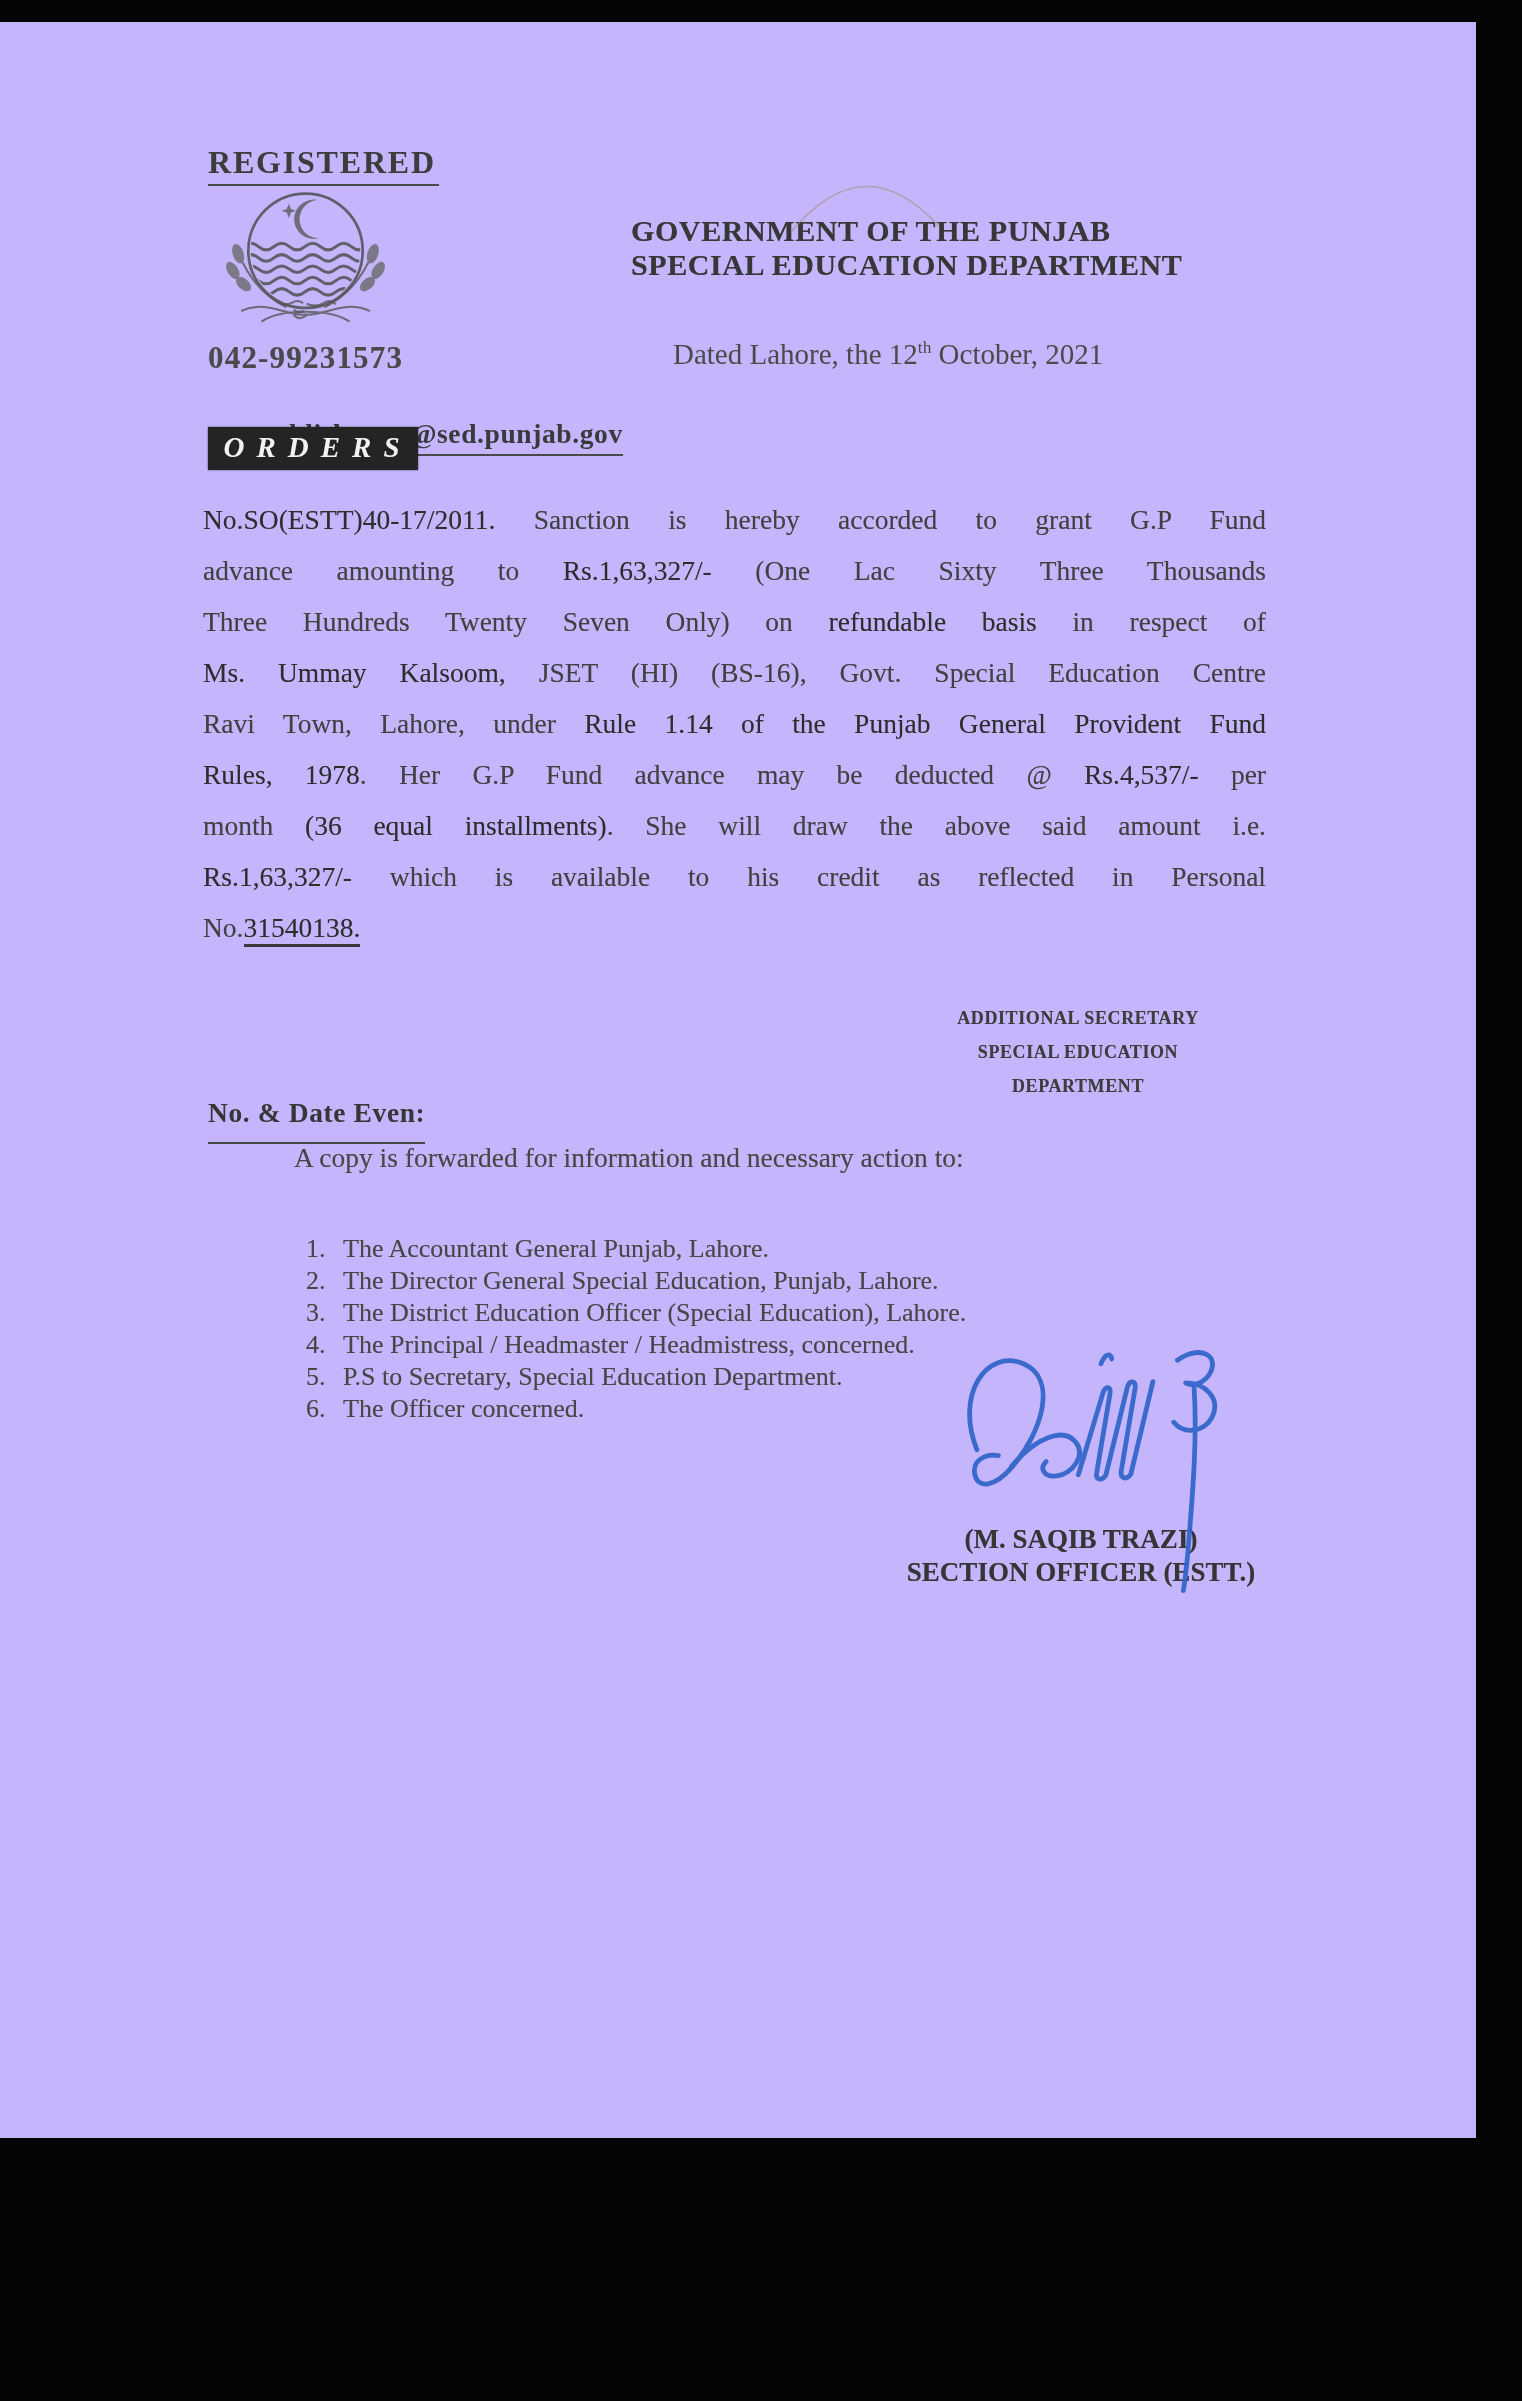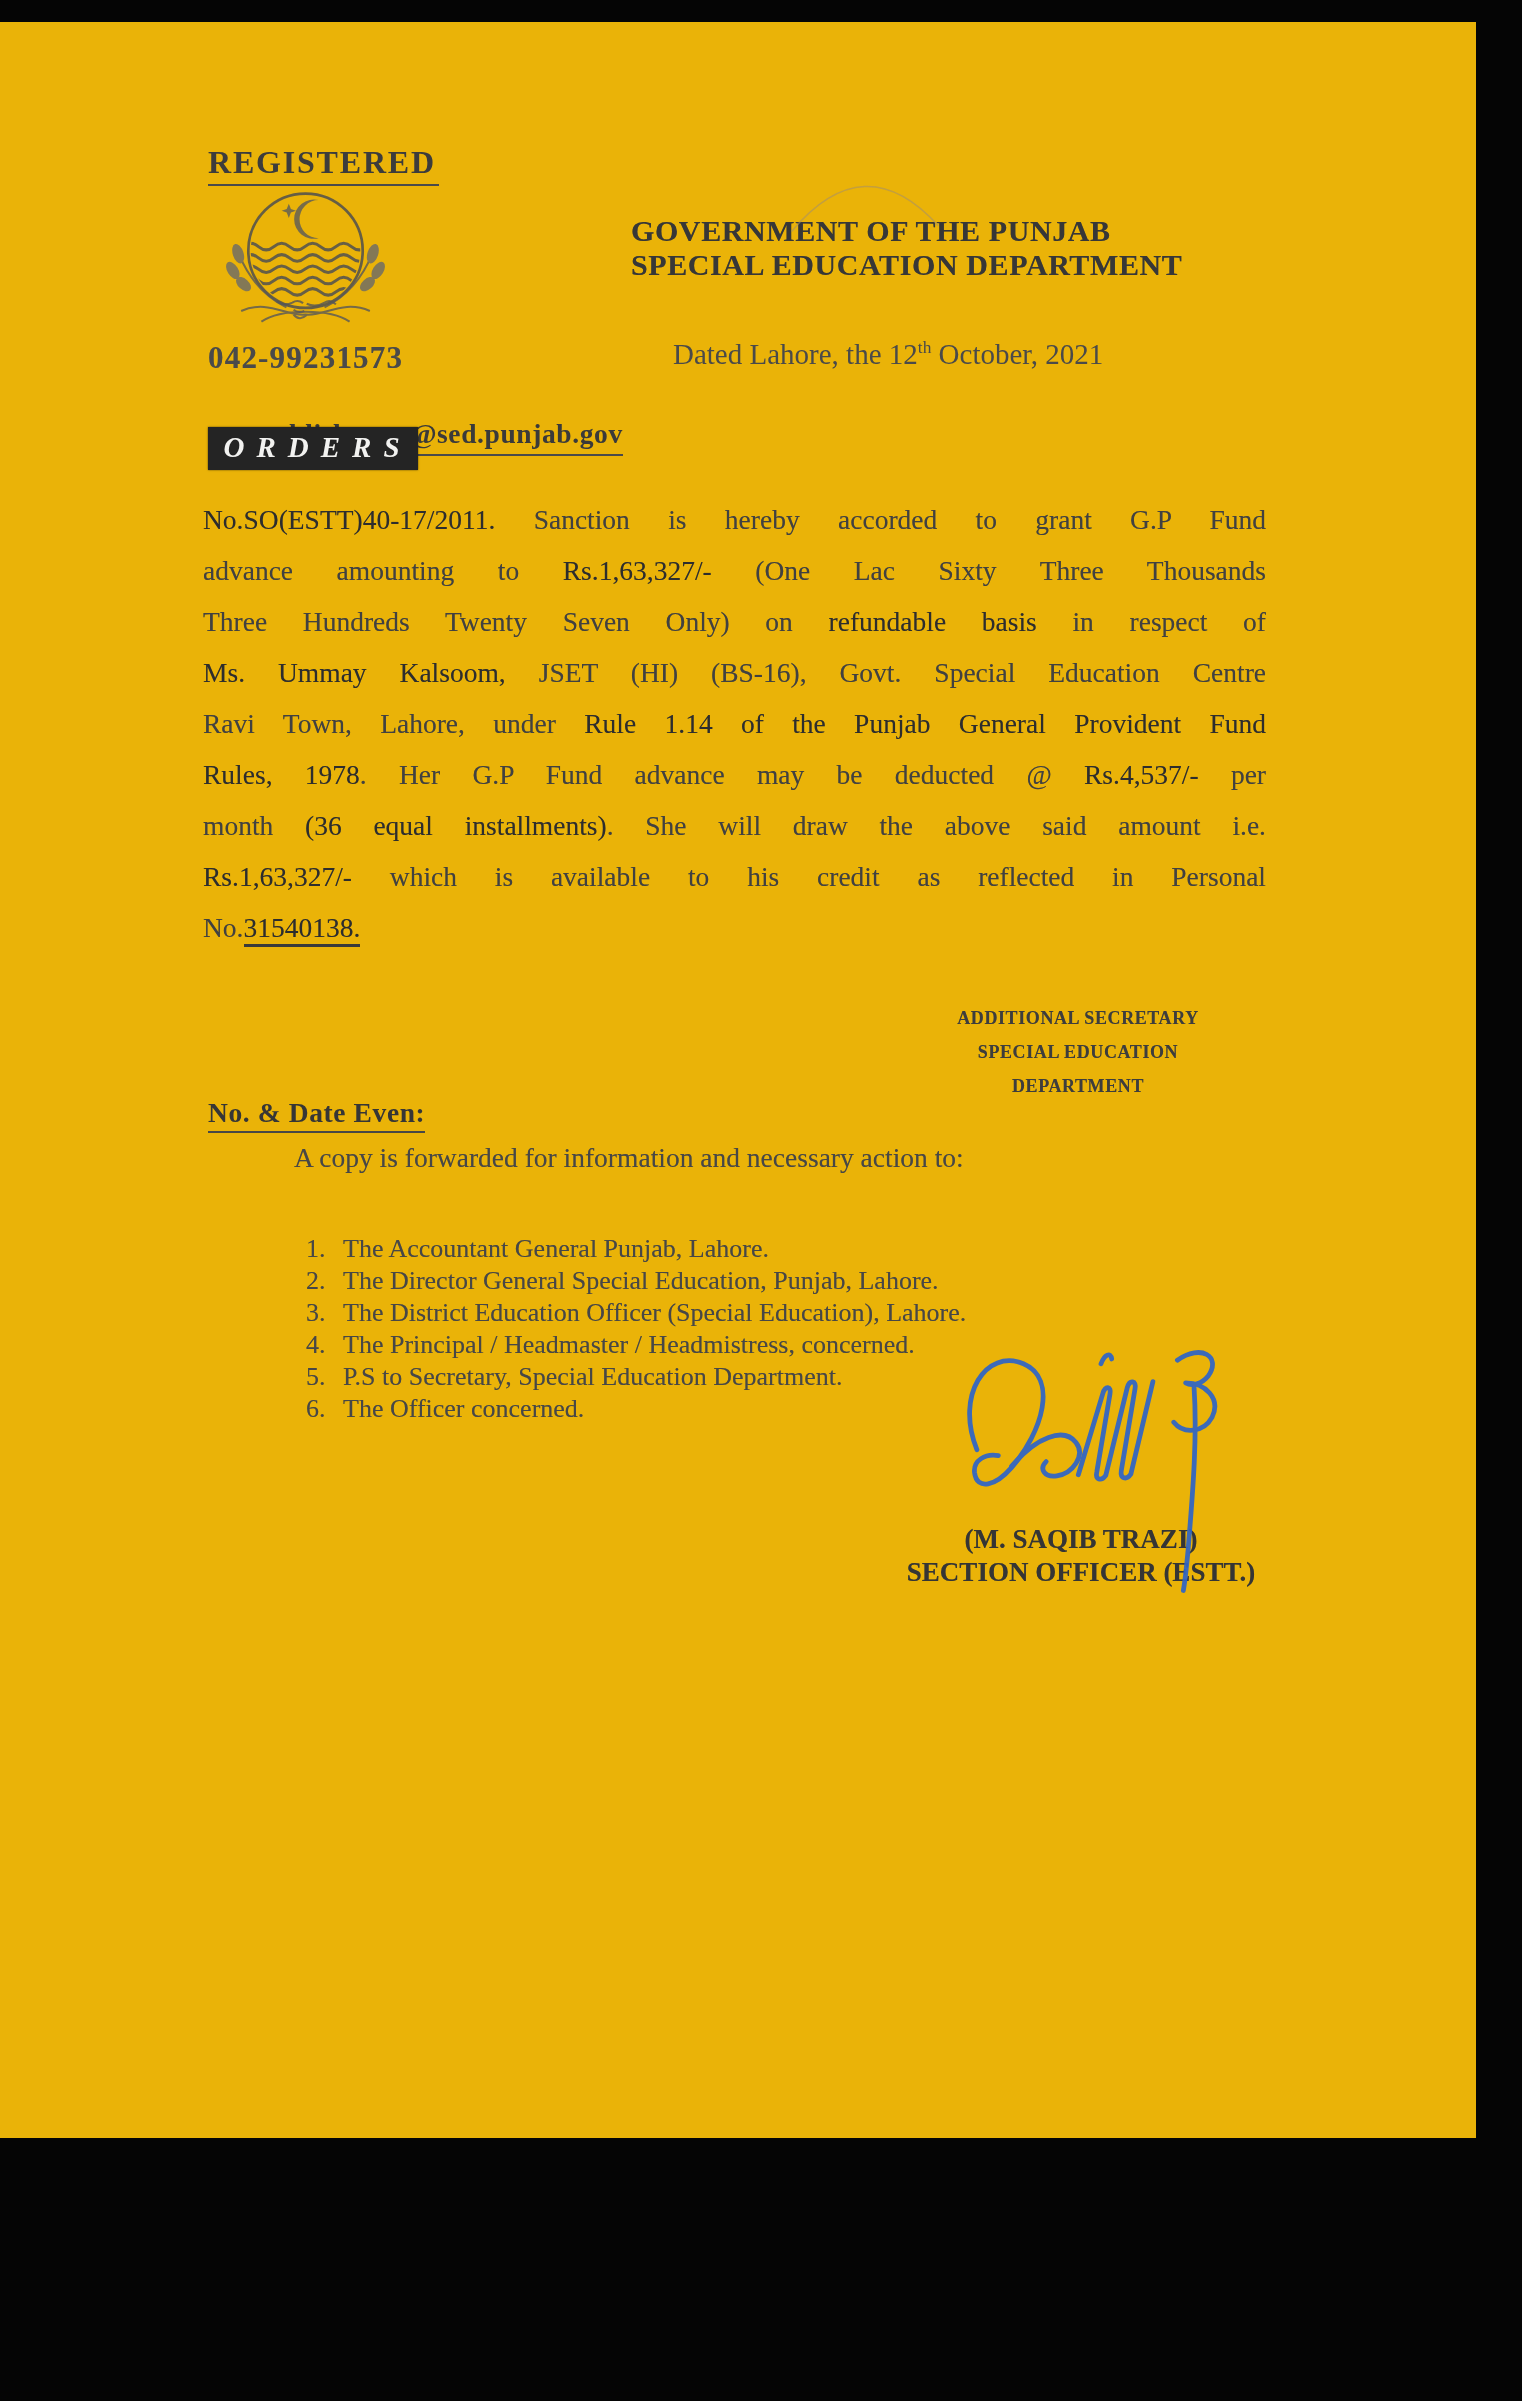--- a/index.html
+++ b/index.html
@@ -6,21 +6,21 @@
   body {
     width: 1523px; height: 2401px;
     background: #050505;
     position: relative;
     overflow: hidden;
     font-family: "Liberation Serif", "DejaVu Serif", serif;
   }
   #scan-page {
     position: absolute; left: 0; top: 21.5px;
     width: 1476px; height: 2116px;
-    background: #eab308;
+    background: #c4b5fd;
   }
   .abs { position: absolute; }
   .txt { color: #3e3e3e; text-shadow: 0 0 0.6px rgba(70,70,70,.4); }
 
   
   #registered {
     left: 208px; top: 122px;
     font-size: 32px; font-weight: bold; letter-spacing: 1.8px;
     color: #3c3c3c;
     border-bottom: 2.4px solid #4a4a4a; padding: 0 3.6px 3.6px 0;
@@ -73,21 +73,21 @@
 
   
   #signatory { left: 878px; top: 979px; width: 400px; text-align: center; }
   #signatory div {
     font-size: 18px; font-weight: bold; color: #3d3d3d; line-height: 34px;
     letter-spacing: 0.6px; text-shadow: 0 0 0.6px rgba(60,60,60,.45);
   }
 
   #no-date-even {
     left: 208px; top: 1075px; font-size: 27.5px; font-weight: bold; color: #363636;
-    border-bottom: 2.4px solid #474747; padding-bottom: 2px; letter-spacing: 0.6px;
+    border-bottom: 2.4px solid #474747; padding-bottom: 13px; letter-spacing: 0.6px;
   }
   #forward-line { left: 294px; top: 1120px; font-size: 27.5px; color: #474747; }
 
   
   #recipients { left: 306px; top: 1211px; }
   .recipient { display: flex; font-size: 26px; color: #474747; line-height: 32px; text-shadow: 0 0 0.6px rgba(70,70,70,.4); }
   .recipient .num { width: 37px; }
 
   
   #signature-svg { left: 922px; top: 1271px; pointer-events: none; z-index: 5; }

